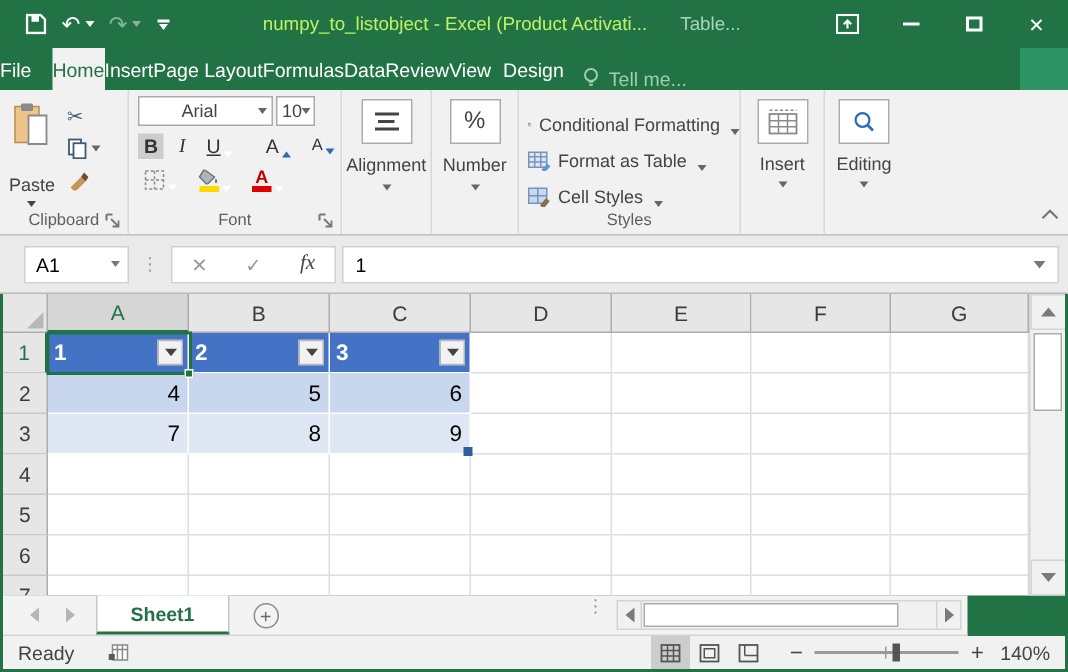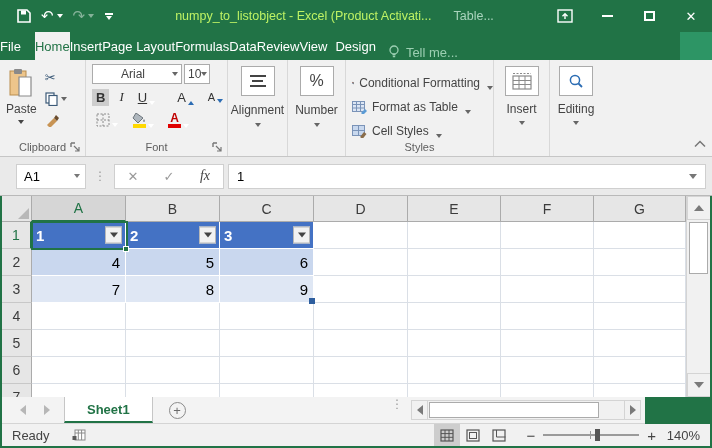--- a/index.html
+++ b/index.html
@@ -31,21 +31,21 @@
 
   
   .ribbon { position:absolute; left:0; top:60px; width:712px; height:97px; background:#f1f1f1; border-bottom:1px solid #c6c6c6; display:flex; color:#444; }
   .group { position:relative; border-right:1px solid #d8d8d8; height:100%; padding-top:4px; }
   .group-label { position:absolute; bottom:3px; left:0; right:0; text-align:center; font-size:11px; color:#5e5e5e; }
   .launcher { position:absolute; bottom:3px; right:4px; width:11px; height:11px; }
   .launcher svg { display:block; }
 
   .g-clipboard { width:86px; display:flex; }
   .bigbtn { display:flex; flex-direction:column; align-items:center; justify-content:flex-start; padding:4px 6px 0; }
-  .bigbtn .lbl { font-size:12px; margin-top:4px; }
+  .bigbtn .lbl { font-size:12px; margin-top:18px; }
   .bigbtn .mini-arrow { border-top-color:#444; margin-top:4px; }
   .mini-col { display:flex; flex-direction:column; gap:7px; padding:6px 2px 0 2px; }
   .mini-item { display:flex; align-items:center; gap:3px; font-size:13px; color:#3c5a78; }
   .mini-item .mini-arrow { border-top-color:#666; }
 
   .g-font { width:142px; padding:4px 4px 0 6px; }
   .font-row1 { display:flex; gap:2px; }
   .combo { background:#fff; border:1px solid #ababab; height:20px; display:flex; align-items:center; justify-content:space-between; font-size:12px; padding:0 3px; }
   .combo .mini-arrow { border-top-color:#666; }
   .font-row2, .font-row3 { display:flex; align-items:center; gap:6px; margin-top:3px; height:20px; }

